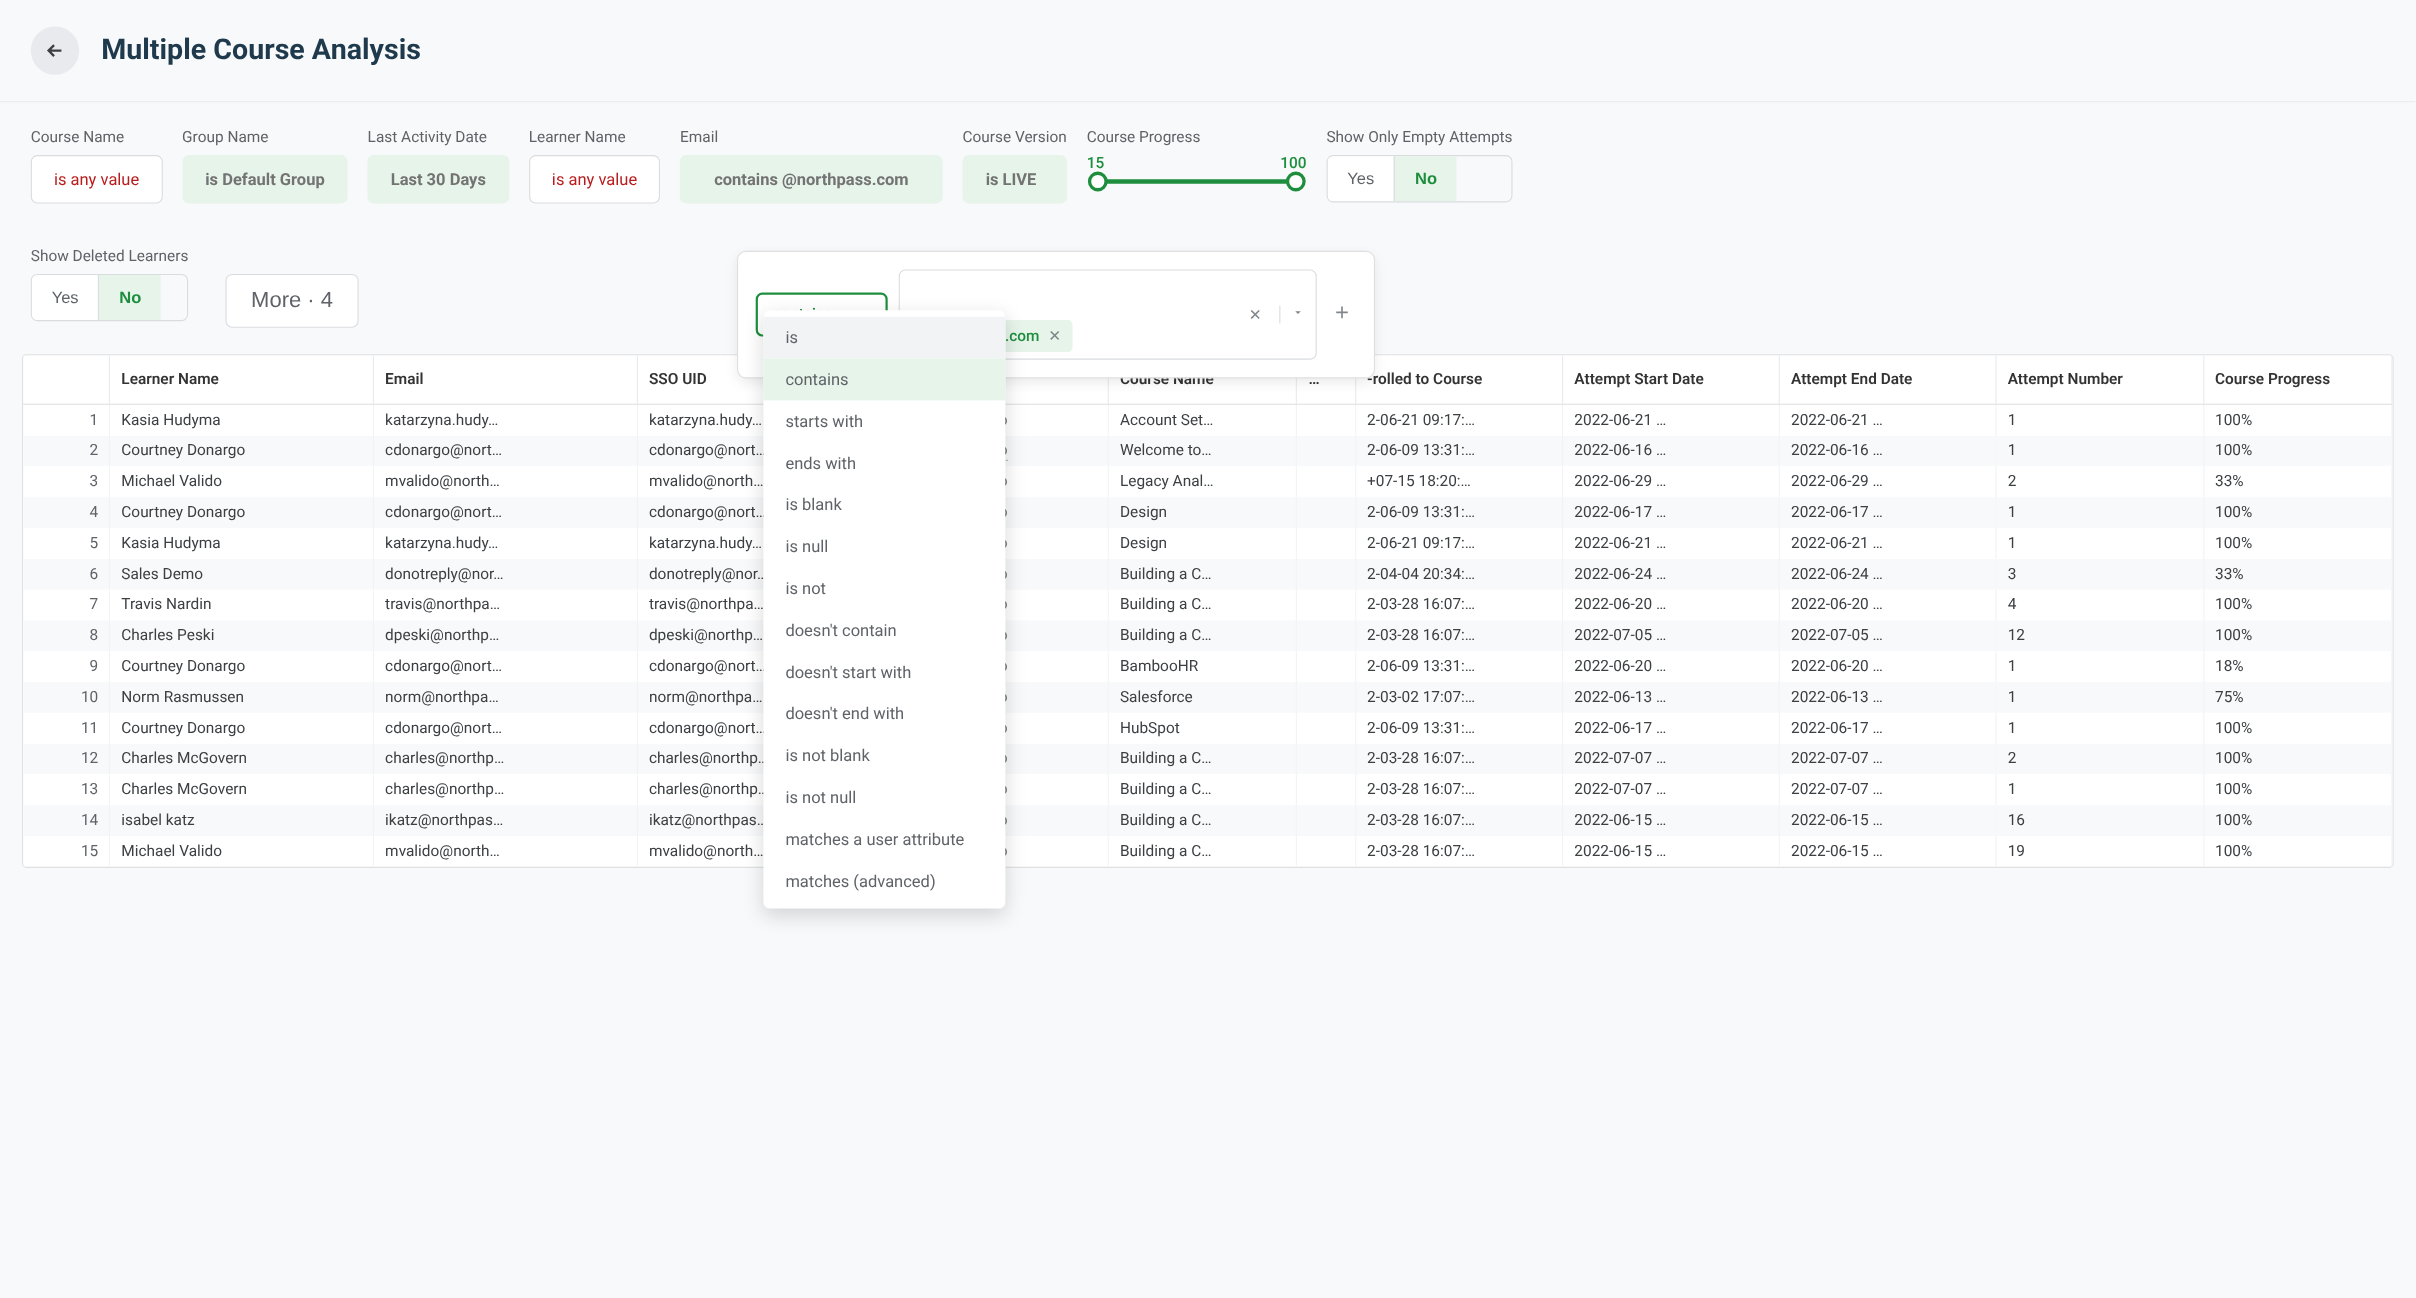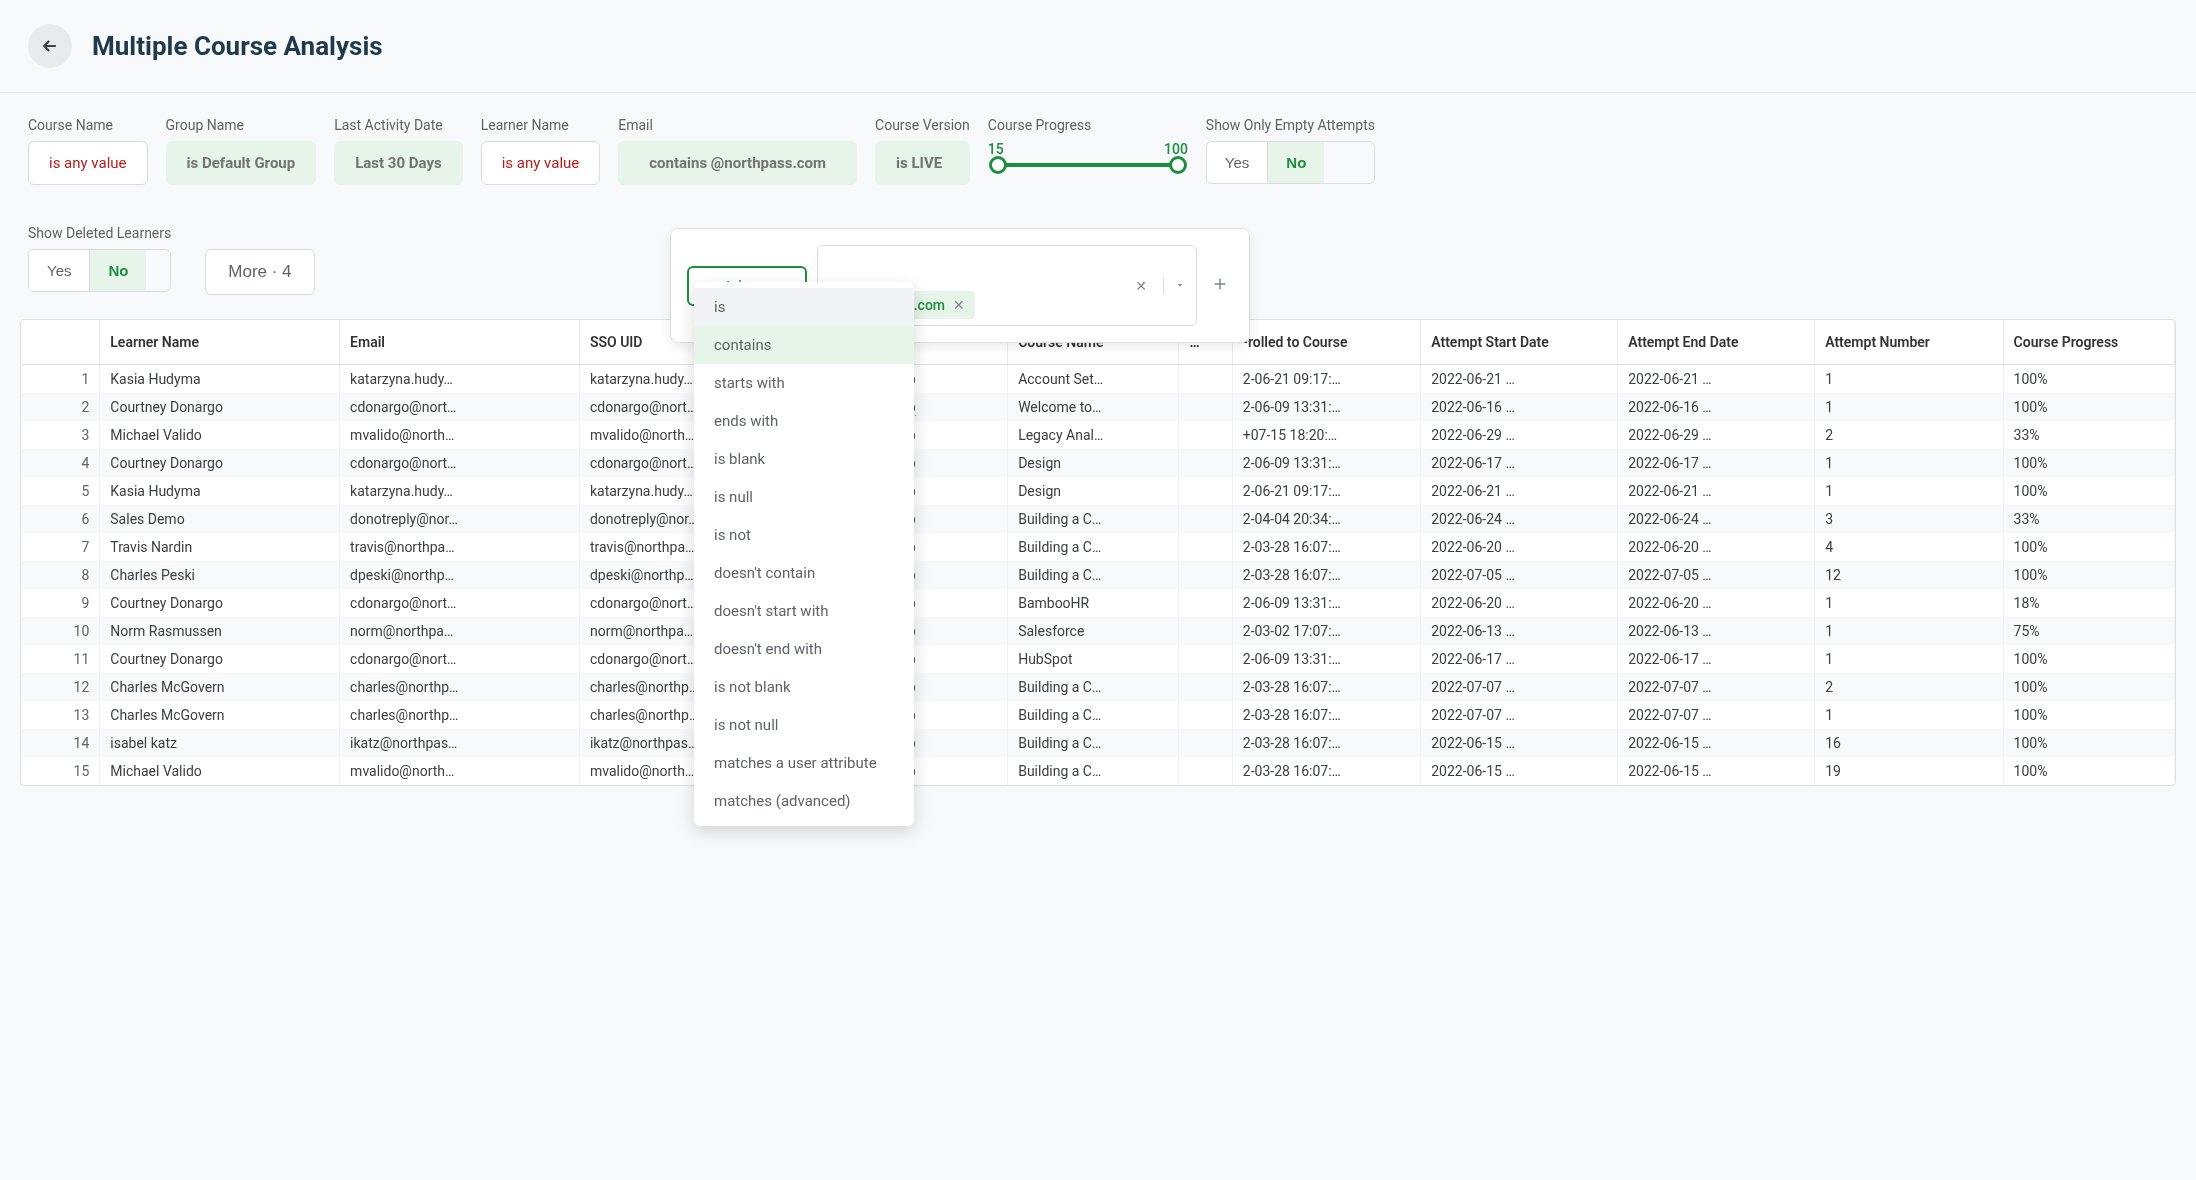--- a/index.html
+++ b/index.html
@@ -14,21 +14,21 @@
 .filter-chip.active { background: #e6f4ea; color: #737373; border-color: #e6f4ea; font-weight: 700; }
 .seg { display: inline-flex; border: 1px solid #dadce0; border-radius: 6px; overflow: hidden; }
 .seg-btn { background: #fff; padding: 12px 18px; border: none; font-size: 15px; color: #5f6368; cursor: pointer; }
 .seg-btn + .seg-btn { border-left: 1px solid #dadce0; }
 .seg-btn.on { background: #e6f4ea; color: #1e8e3e; font-weight: 600; }
 .slider-wrap { width: 200px; }
 .slider-vals { display: flex; justify-content: space-between; color: #1e8e3e; font-weight: 500; margin-bottom: 6px; }
 .slider-track { height: 4px; background: #1e8e3e; border-radius: 2px; position: relative; margin: 0 10px; }
 .slider-thumb { width: 18px; height: 18px; border: 3px solid #1e8e3e; background: #fff; border-radius: 50%; position: absolute; top: -7px; }
 .filters-row2 { padding: 0 28px 24px; display: flex; gap: 34px; align-items: flex-start; margin-top: 28px; }
-.more-btn { border: 1px solid #dadce0; border-radius: 6px; padding: 12px 22px; background: #fff; font-size: 17px; color: #5f6368; cursor: pointer; }
+.more-btn { border: 1px solid #dadce0; border-radius: 6px; padding: 12px 22px; background: #fff; font-size: 20px; color: #5f6368; cursor: pointer; }
 .popover { position: absolute; top: 228px; left: 670px; width: 580px; background: #fff; border: 1px solid #e0e0e0; border-radius: 8px; box-shadow: 0 4px 12px rgba(0,0,0,0.08); padding: 16px; z-index: 10; display: flex; gap: 10px; align-items: center; }
 .combo { border: 2px solid #1e8e3e; border-radius: 6px; padding: 10px 14px; display: flex; align-items: center; gap: 22px; color: #1e8e3e; font-weight: 500; cursor: pointer; }
 .combo svg { transform: rotate(180deg); }
 .tag-input { flex: 1; border: 1px solid #dadce0; border-radius: 6px; padding: 6px 10px; display: flex; align-items: center; gap: 8px; }
 .tag { background: #e6f4ea; color: #1e8e3e; border-radius: 4px; padding: 6px 10px; display: flex; align-items: center; gap: 8px; font-weight: 500; margin-top: 39px; }
 .tag .x { color: #80868b; cursor: pointer; }
 .tag-input .x2 { margin-left: auto; color: #80868b; cursor: pointer; padding: 0 8px;}
 .tag-input .caret { border-left: 1px solid #dadce0; padding-left: 10px; color: #80868b; cursor: pointer;}
 .plus { color: #80868b; cursor: pointer; padding: 4px; }
 .dropdown { position: absolute; top: 282px; left: 694px; width: 220px; background: #fff; border-radius: 6px; box-shadow: 0 6px 18px rgba(0,0,0,0.15); padding: 6px 0; z-index: 20; }

